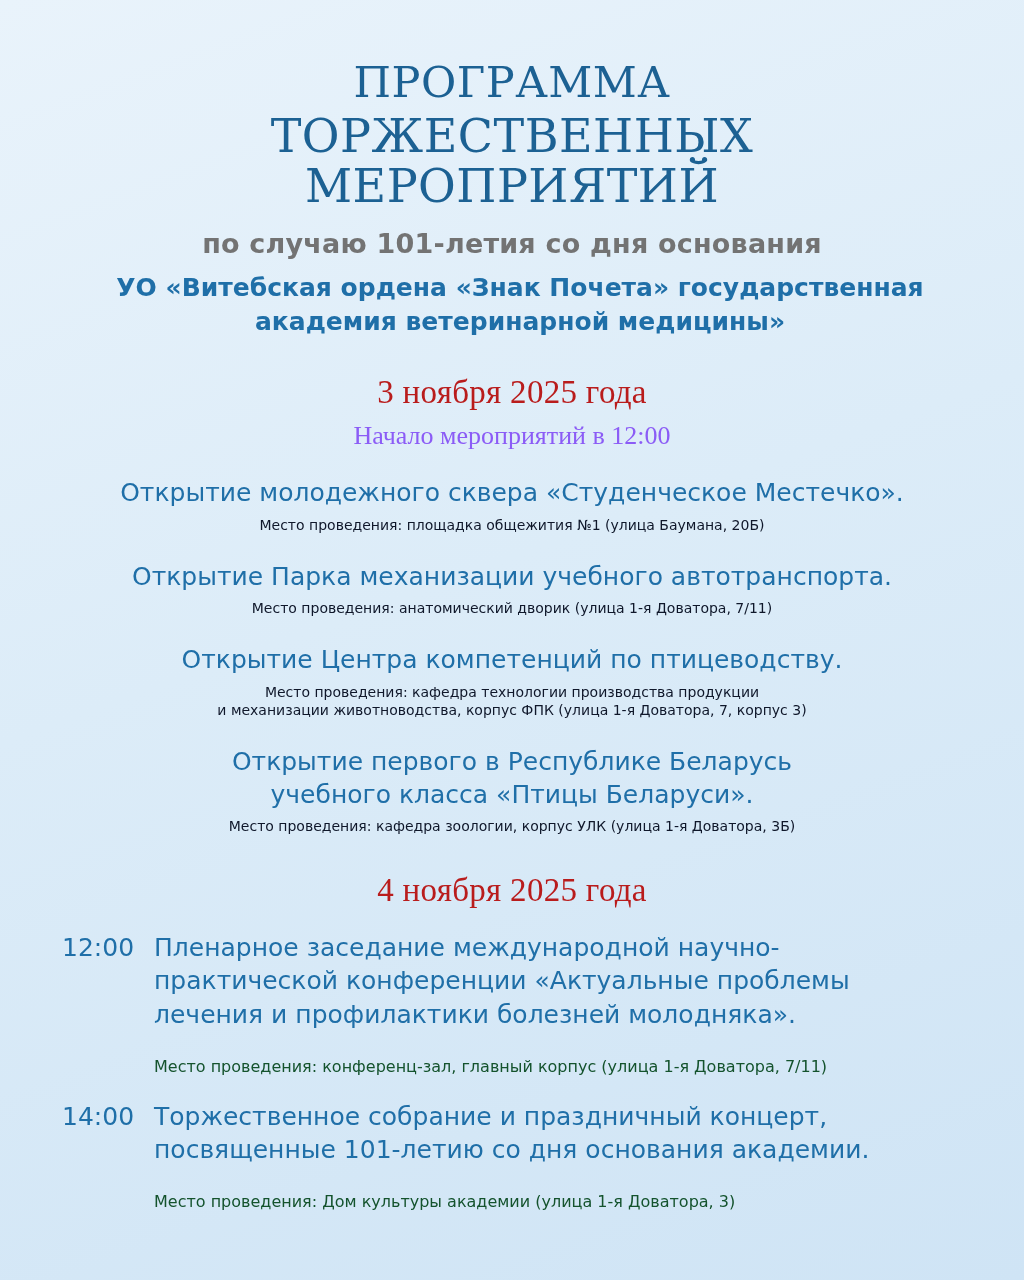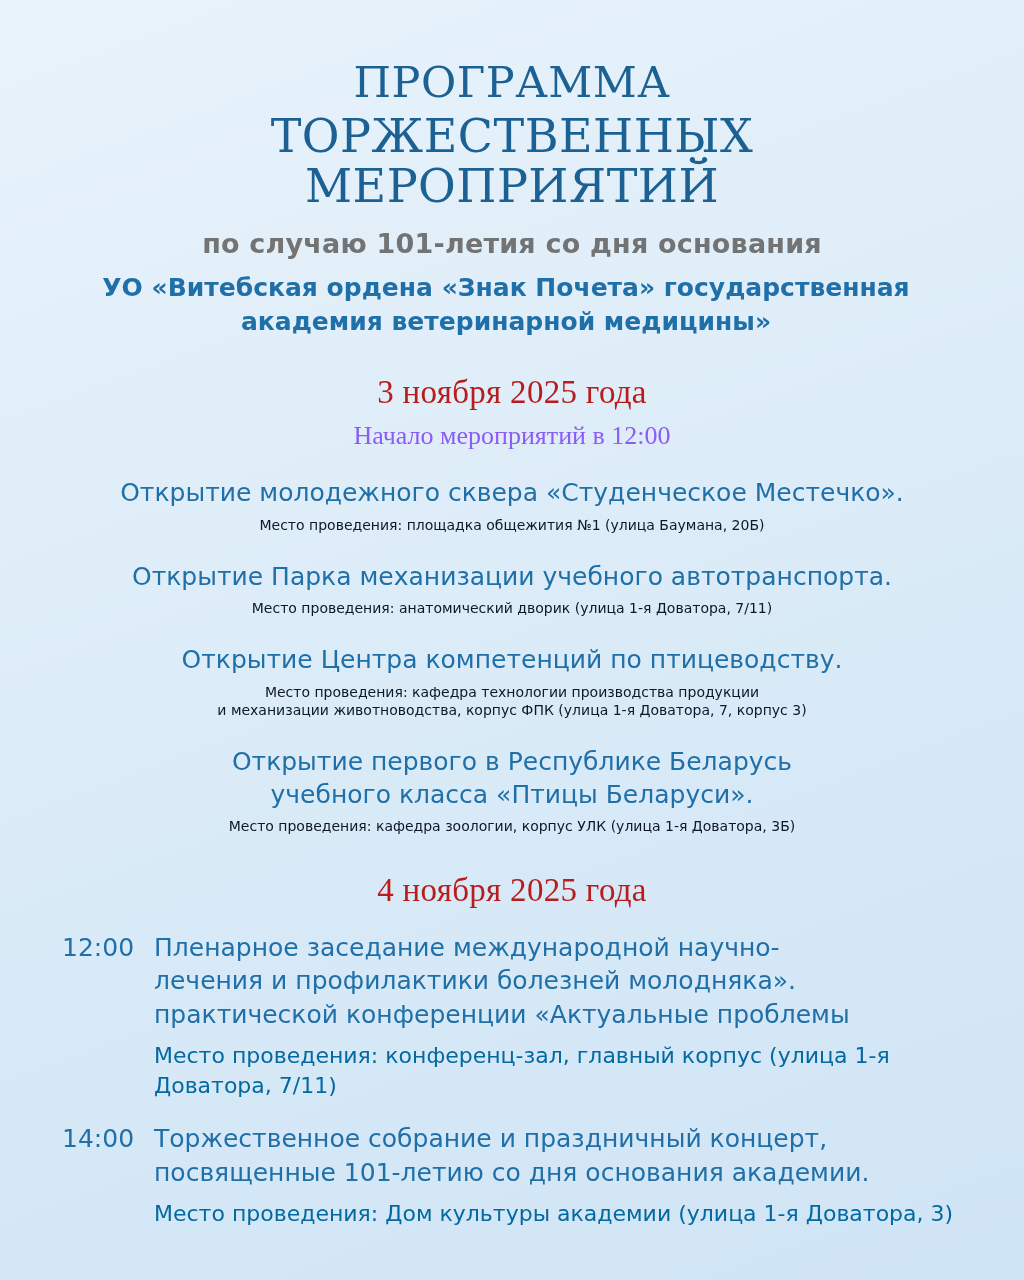--- a/index.html
+++ b/index.html
@@ -14,20 +14,21 @@
     color: #1f5f92;
     overflow: hidden;
   }
   .poster {
     width: 1024px;
     height: 1280px;
     box-sizing: border-box;
     padding: 46px 60px 20px 60px;
     display: flex;
     flex-direction: column;
+    align-items: center;
     text-align: center;
   }
 
   .title-main {
     font-family: "DejaVu Serif", serif;
     font-size: 43px;
     line-height: 1.13;
     letter-spacing: 0.5px;
     color: #1c6193;
     font-weight: 400;
@@ -120,24 +121,24 @@
   .timed-body {
     flex: 1;
   }
   .timed-title {
     font-size: 25px;
     line-height: 1.33;
     color: #1f6fa8;
     font-weight: 500;
   }
   .timed-venue {
-    font-size: 22px;
+    font-size: 16px;
     line-height: 1.35;
-    color: #0369a1;
-    margin-top: 10px;
+    color: #14532d;
+    margin-top: 25px;
   }
 </style>
 </head>
 <body>
 
 <div class="poster">
 
   <div class="title-main">ПРОГРАММА</div>
   <div class="title-line2">ТОРЖЕСТВЕННЫХ МЕРОПРИЯТИЙ</div>
   <div class="subtitle-occasion">по случаю 101-летия со дня основания</div>
@@ -180,22 +181,22 @@
   <div class="day-block">
     <div class="day-heading">4 ноября 2025 года</div>
 
     <div class="timed-list">
 
       <div class="timed-item">
         <div class="timed-time">12:00</div>
         <div class="timed-body">
           <div class="timed-title">
             <div>Пленарное заседание международной научно-</div>
+            <div>практической конференции «Актуальные проблемы</div>
             <div>лечения и профилактики болезней молодняка».</div>
-            <div>практической конференции «Актуальные проблемы</div>
           </div>
           <div class="timed-venue">Место проведения: конференц-зал, главный корпус (улица 1-я Доватора, 7/11)</div>
         </div>
       </div>
 
       <div class="timed-item">
         <div class="timed-time">14:00</div>
         <div class="timed-body">
           <div class="timed-title">
             <div>Торжественное собрание и праздничный концерт,</div>

